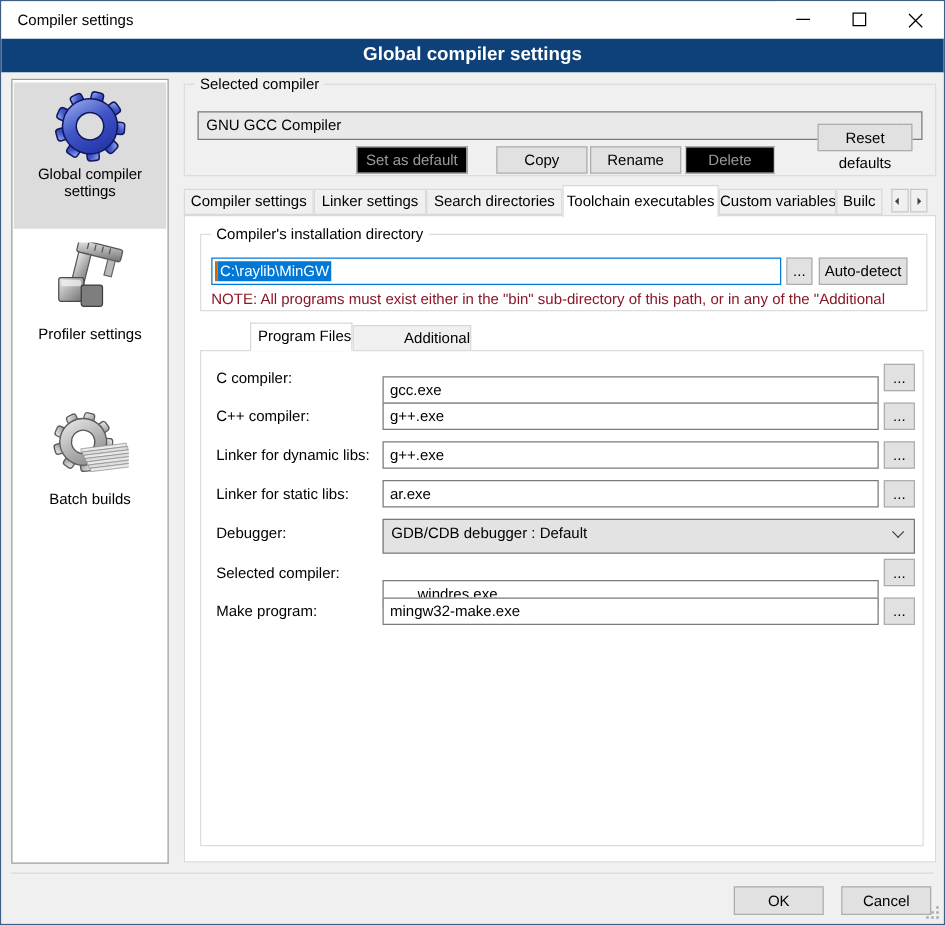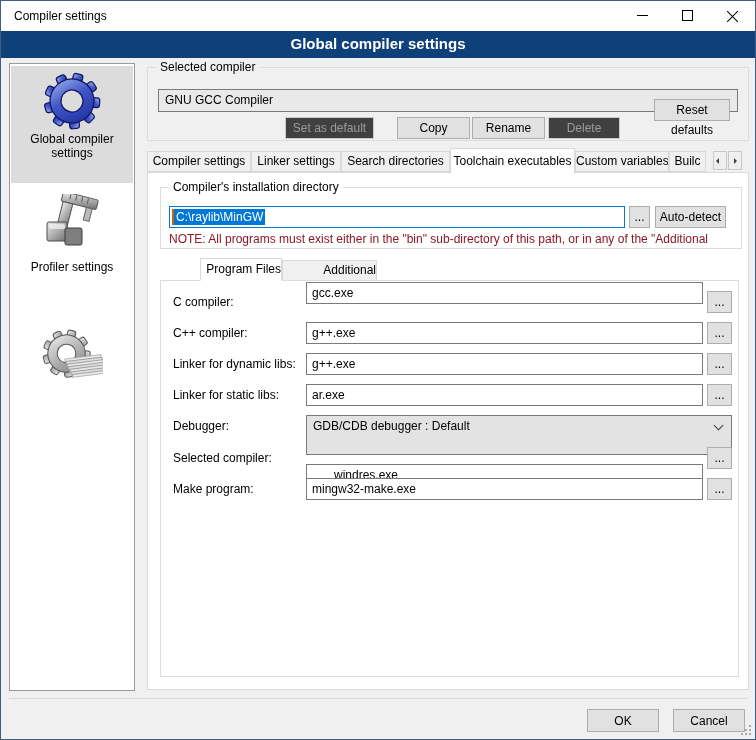--- a/index.html
+++ b/index.html
@@ -45,21 +45,21 @@
 
   
   .combo { position:absolute; border:1px solid #7a7a7a; background:#e9e9e9; }
   .combo .combo-text { position:absolute; left:6px; top:0; line-height:21px; font-size:12px; white-space:nowrap; }
   .chev { position:absolute; right:9px; top:6px; width:7px; height:7px;
           border-right:1.5px solid #404040; border-bottom:1.5px solid #404040; transform:rotate(45deg); }
 
   
   .btn { position:absolute; background:#e1e1e1; border:1px solid #adadad; font-size:12px;
          font-family:"Liberation Sans", sans-serif; text-align:center; line-height:20px; height:22px; padding:0; }
-  .btn.disabled { background:#404040; border-color:#cccccc; color:#9b9b9b; }
+  .btn.disabled { background:#000000; border-color:#cccccc; color:#9b9b9b; }
 
   
   .tabstrip { position:absolute; left:146px; top:90px; width:602px; height:27px; }
   .tab { position:absolute; top:3px; height:21px; background:#f0f0f0; border:1px solid #d9d9d9;
          text-align:center; font-size:12px; line-height:19px; white-space:nowrap; overflow:hidden; z-index:1; }
   .tab.sel { top:0; height:26px; background:#fff; border-bottom:1px solid #fff; line-height:24px; z-index:3; }
   .spinbtn { position:absolute; top:3px; width:14px; height:19px; background:#f0f0f0;
              border:1px solid #c8c8c8; z-index:2; }
   .arrow-l, .arrow-r { position:absolute; top:6px; width:0; height:0; border:3.5px solid transparent; }
   .arrow-l { left:2px;  border-right-color:#404040; border-left-width:0; }
@@ -81,21 +81,21 @@
   .ntab { position:absolute; height:21px; background:#f0f0f0; border:1px solid #d9d9d9;
           text-align:right; font-size:12px; line-height:19px; z-index:1;margin-left:32px; }
   .ntab.sel { background:#fff; border-bottom:1px solid #fff; height:23px; line-height:21px; z-index:3; }
   .panel { position:absolute; left:12px; top:107px; width:579px; height:397px; background:#fff;
            border:1px solid #dcdcdc; z-index:2; }
 
   .row-label { position:absolute; left:12px; font-size:12px; line-height:22px; white-space:nowrap; }
   .row-input { position:absolute; left:145px; width:397px; height:22px; border:1px solid #7a7a7a;
                background:#fff; font-size:12px; font-family:"Liberation Sans", sans-serif; padding:0 5px; }
   .row-browse { left:546px; width:25px; }
-  .row-combo { left:145px; width:426px; height:40px; background:#e3e3e3; }
+  .row-combo { left:145px; width:426px; height:28px; background:#e3e3e3; }
 
   
   .separator { position:absolute; left:8px; right:8px; top:640px; height:1px; background:#d9d9d9; }
   .grip { position:absolute; right:4px; bottom:4px; width:2px; height:2px; background:transparent;
           box-shadow: 8px 0 0 #a8a8a8, 4px 4px 0 #a8a8a8, 8px 4px 0 #a8a8a8,
                       0 8px 0 #a8a8a8, 4px 8px 0 #a8a8a8, 8px 8px 0 #a8a8a8;
           transform:translate(-8px,-8px); }
 </style>
 </head>
 <body>
@@ -196,20 +196,21 @@
           <g transform="translate(-8,2) rotate(-7)">
             <rect x="0" y="0" width="40" height="3" fill="#e9e9e9" stroke="#8a8a8a" stroke-width="0.6"></rect>
             <rect x="1" y="3" width="40" height="3" fill="#dedede" stroke="#8a8a8a" stroke-width="0.6"></rect>
             <rect x="2" y="6" width="40" height="3" fill="#e9e9e9" stroke="#8a8a8a" stroke-width="0.6"></rect>
             <rect x="3" y="9" width="40" height="3" fill="#dedede" stroke="#8a8a8a" stroke-width="0.6"></rect>
             <rect x="4" y="12" width="40" height="3" fill="#e9e9e9" stroke="#8a8a8a" stroke-width="0.6"></rect>
             <rect x="5" y="15" width="40" height="3" fill="#dedede" stroke="#8a8a8a" stroke-width="0.6"></rect>
             <rect x="6" y="18" width="40" height="3" fill="#e9e9e9" stroke="#8a8a8a" stroke-width="0.6"></rect>
           </g>
         </svg>
+        <span class="sb-label">Batch builds</span>
       </div>
     </div>
 
     <div class="groupbox gb-gray" style="left:146px; top:9px; width:602px; height:74px;">
       <span class="gb-label">Selected compiler</span>
       <div class="combo" style="left:10px; top:21px; right:10px; height:23px;">
         <span class="combo-text">GNU GCC Compiler</span>
         <span class="chev"></span>
       </div>
       <button class="btn disabled" style="left:137px; top:49px; width:89px;">Set as default</button>
@@ -246,21 +247,21 @@
         <button class="btn" style="left:494px; top:18px; width:71px;">Auto-detect</button>
         <span class="note" style="left:8px; top:44px; width:566px;">NOTE: All programs must exist either in the "bin" sub-directory of this path, or in any of the "Additional</span>
       </div>
 
       <span class="ntab sel" style="left:20px; top:85px; width:82px;">Program Files</span>
       <span class="ntab" style="left:102px; top:87px; width:95px;">Additional Cancel</span>
 
       <div class="panel">
 
         <span class="row-label" style="top:10px;">C compiler:</span>
-        <input class="row-input" style="top: 1px;" value="gcc.exe">
+        <input class="row-input" style="top: 20px;" value="gcc.exe">
         <button class="btn row-browse" style="top:10px;">...</button>
 
         <span class="row-label" style="top:41px;">C++ compiler:</span>
         <input class="row-input" style="top: 41px;" value="g++.exe">
         <button class="btn row-browse" style="top:41px;">...</button>
 
         <span class="row-label" style="top:72px;">Linker for dynamic libs:</span>
         <input class="row-input" style="top: 72px;" value="g++.exe">
         <button class="btn row-browse" style="top:72px;">...</button>
 

